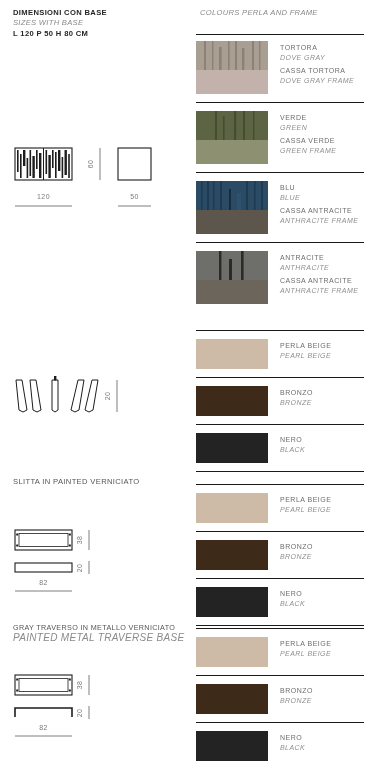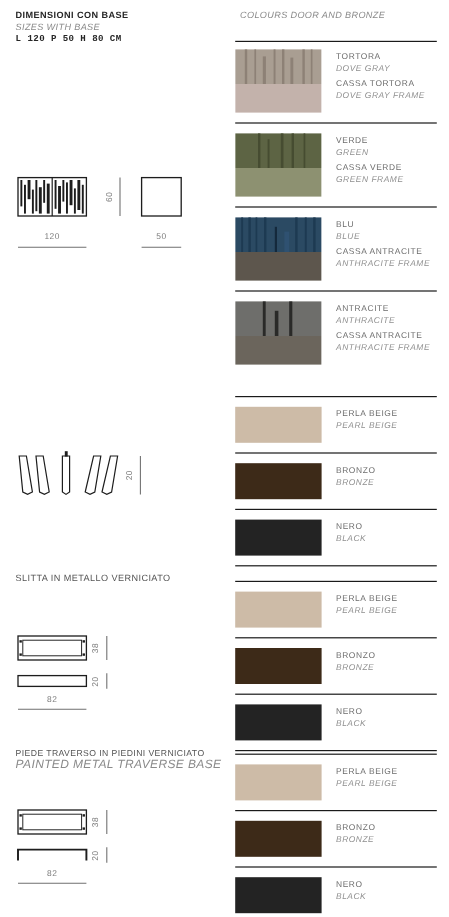--- a/index.html
+++ b/index.html
@@ -21,21 +21,21 @@
   .hdr .it{
     font-size:7.6px;font-weight:bold;letter-spacing:.35px;
     color:#262626;line-height:10px;white-space:nowrap;
   }
   .hdr .en{
     font-size:7.6px;font-style:italic;letter-spacing:.3px;
     color:#8a8a8a;line-height:10px;white-space:nowrap;
   }
   .hdr .dim{
     font-size:7.6px;font-weight:bold;letter-spacing:.35px;
-    color:#262626;line-height:11px;white-space:nowrap;font-family:Liberation Mono, monospace;
+    color:#262626;line-height:11px;white-space:nowrap;
   }
   .sec-hdr .it{font-weight:normal;color:#555;}
 
   
   .rule{height:1px;background:#1a1a1a;}
 
   
   .crow{display:flex;align-items:flex-start;}
   .swatch{
     width:72px;flex:0 0 72px;margin-left:9px;
@@ -131,21 +131,21 @@
 
           <path d="M92,8 L98,8 L93,38 L89,40 L85,38 Z"></path>
         </g>
 
         <text class="tick" x="110" y="24" text-anchor="middle" transform="rotate(-90 110 24)">20</text>
         <line x1="117" y1="8" x2="117" y2="40" stroke="#6f6f6f" stroke-width="0.9"></line>
       </svg>
     </div>
 
     <div class="hdr sec-hdr" style="position:absolute;left:0;top:477px;">
-      <div class="it">SLITTA IN METALLO VERNICIATO</div>
+      <div class="it">SLITTA IN PAINTED VERNICIATO</div>
     </div>
 
     <div style="position:absolute;left:0;top:525px;">
       <svg width="187" height="70" viewBox="0 0 187 70">
 
         <rect x="15" y="5" width="57" height="20" fill="#ffffff" stroke="#1d1d1d" stroke-width="1.1"></rect>
         <rect x="19" y="8.5" width="49" height="13" fill="#ffffff" stroke="#1d1d1d" stroke-width="0.8"></rect>
         <g fill="#1d1d1d">
           <rect x="16.2" y="8.5" width="2" height="2"></rect>
           <rect x="16.2" y="19.5" width="2" height="2"></rect>
@@ -160,21 +160,21 @@
 
         <text class="tick" x="82" y="43" text-anchor="middle" transform="rotate(-90 82 43)">20</text>
         <line x1="89" y1="36" x2="89" y2="49" stroke="#6f6f6f" stroke-width="0.9"></line>
 
         <text class="tick" x="43.5" y="60" text-anchor="middle">82</text>
         <line x1="15" y1="66" x2="72" y2="66" stroke="#6f6f6f" stroke-width="0.9"></line>
       </svg>
     </div>
 
     <div class="hdr sec-hdr" style="position:absolute;left:0;top:623px;">
-      <div class="it" style="font-size:7.2px;">PIEDE TRAVERSO IN PIEDINI VERNICIATO</div>
+      <div class="it" style="font-size:7.2px;">GRAY TRAVERSO IN METALLO VERNICIATO</div>
       <div class="en" style="font-size:10px;">PAINTED METAL TRAVERSE BASE</div>
     </div>
 
     <div style="position:absolute;left:0;top:670px;">
       <svg width="187" height="70" viewBox="0 0 187 70">
 
         <rect x="15" y="5" width="57" height="20" fill="#ffffff" stroke="#1d1d1d" stroke-width="1.1"></rect>
         <rect x="19" y="8.5" width="49" height="13" fill="#ffffff" stroke="#1d1d1d" stroke-width="0.8"></rect>
         <g fill="#1d1d1d">
           <rect x="16.2" y="8.5" width="2" height="2"></rect>
@@ -194,21 +194,21 @@
         <text class="tick" x="43.5" y="60" text-anchor="middle">82</text>
         <line x1="15" y1="66" x2="72" y2="66" stroke="#6f6f6f" stroke-width="0.9"></line>
       </svg>
     </div>
 
   </div>
 
   <div class="col-right">
 
     <div class="hdr" style="position:absolute;left:0;top:8px;">
-      <div class="en">COLOURS DOOR AND BRONZE</div>
+      <div class="en">COLOURS PERLA AND FRAME</div>
     </div>
 
     <div class="rule" style="position:absolute;left:9px;top:34px;width:168px;"></div>
 
     <div style="position:absolute;left:0;top:41px;width:187px;">
 
       <div class="crow" style="height:53px;">
         <div class="swatch tall">
           <div class="sw-door" style="background:#a99e92;">
             <svg width="72" height="30" viewBox="0 0 72 30" style="position:absolute;left:0;top:0;">

